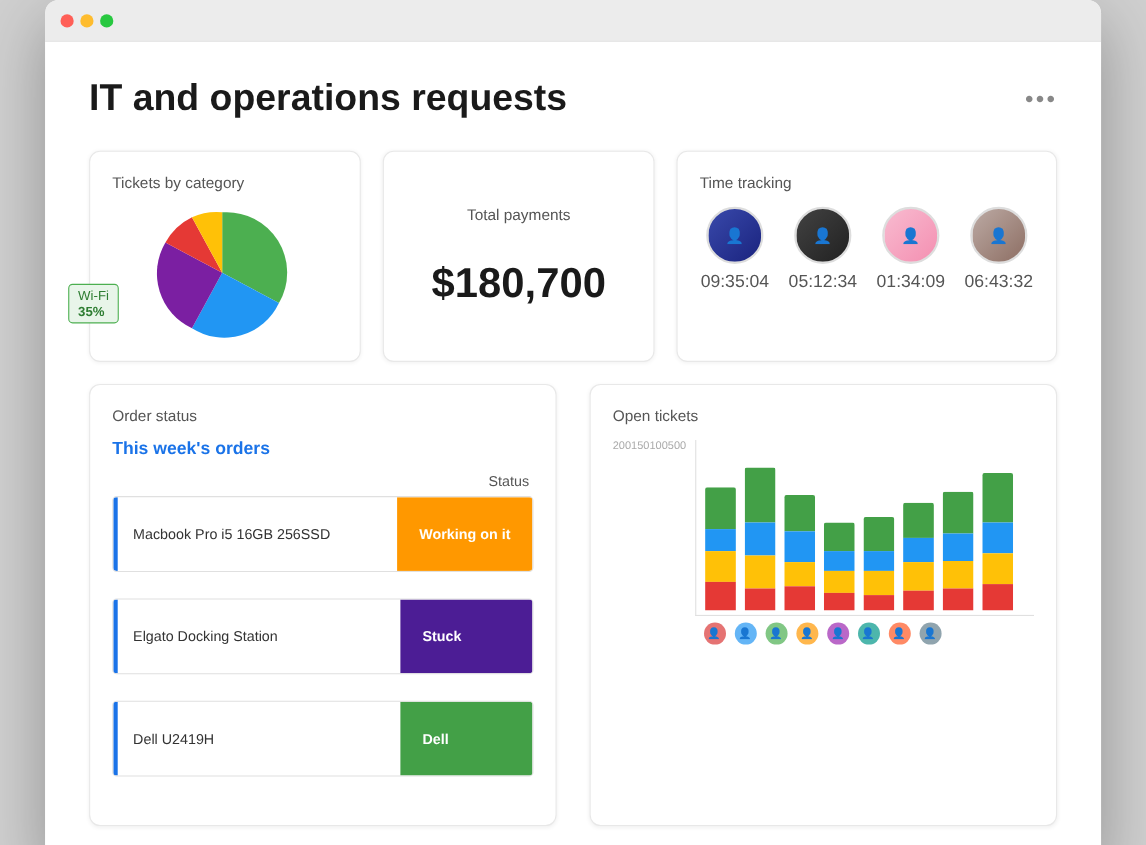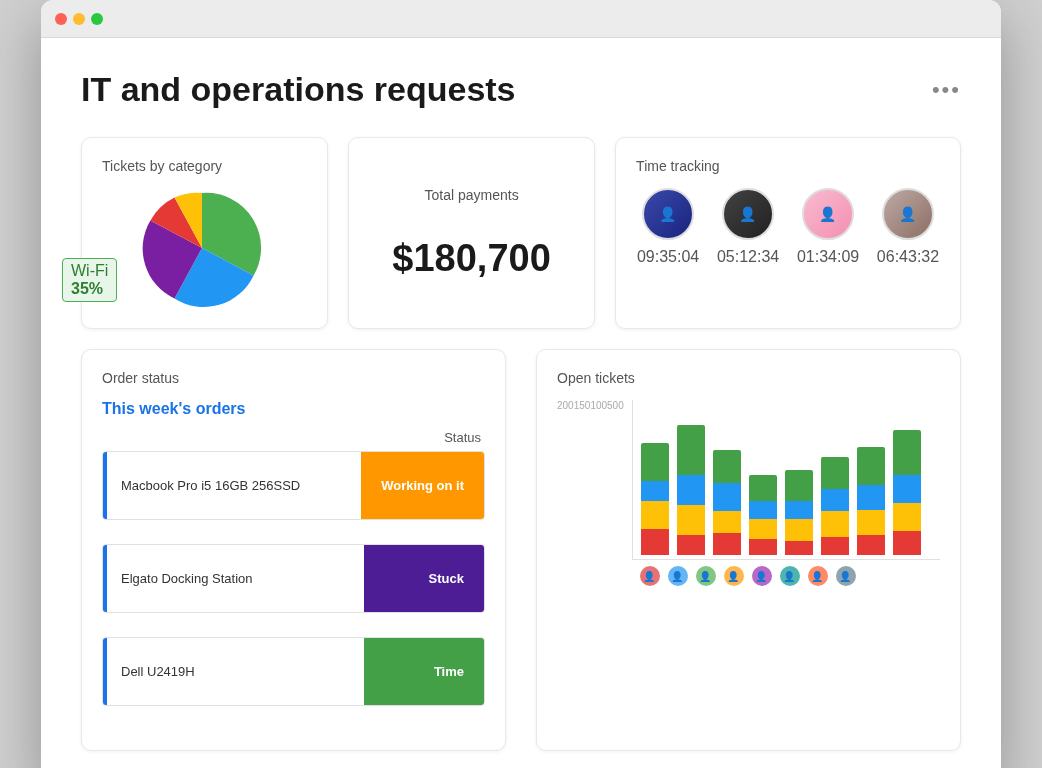--- a/index.html
+++ b/index.html
@@ -86,21 +86,21 @@
       display: flex;
       align-items: center;
       gap: 10px;
     }
     .pie-chart { position: relative; width: 120px; height: 120px; margin-left: 20px; }
     .pie-label {
       background: #e8f5e9;
       border: 1px solid #4caf50;
       border-radius: 4px;
       padding: 3px 8px;
-      font-size: 16px;
+      font-size: 12px;
       color: #2e7d32;
       position: absolute;
       top: 10px;
       left: -40px;
       white-space: nowrap;
     }
     .pie-label-value { font-weight: 600; margin-top: 10px; }
 
     
     .payments-card {
@@ -176,21 +176,21 @@
       padding: 12px 14px;
       font-size: 13px;
       color: #333;
     }
     .status-badge {
       padding: 26px 20px;
       font-size: 13px;
       font-weight: 600;
       color: white;
       min-width: 120px;
-      text-align: right;
+      text-align: left;
     }
     .status-working { background: #ff9800; }
     .status-stuck { background: #4c1d95; }
     .status-done { background: #43a047; }
 
     
     .open-tickets-card {}
     .bars-wrapper {
       display: flex;
       align-items: flex-end;
@@ -324,21 +324,21 @@
           <span class="status-badge status-working">Working on it</span>
         </div>
         <div class="order-row">
           <div class="order-indicator"></div>
           <span class="order-name">Elgato Docking Station</span>
           <span class="status-badge status-stuck">Stuck</span>
         </div>
         <div class="order-row">
           <div class="order-indicator"></div>
           <span class="order-name">Dell U2419H</span>
-          <span class="status-badge status-done">Time</span>
+          <span class="status-badge status-done">Dell</span>
         </div>
       </div>
 
       <div class="card open-tickets-card">
         <div class="card-title">Open tickets</div>
         <div style="display:flex; gap:4px;">
           <div class="y-axis">
             <span>200</span>
             <span>150</span>
             <span>100</span>

